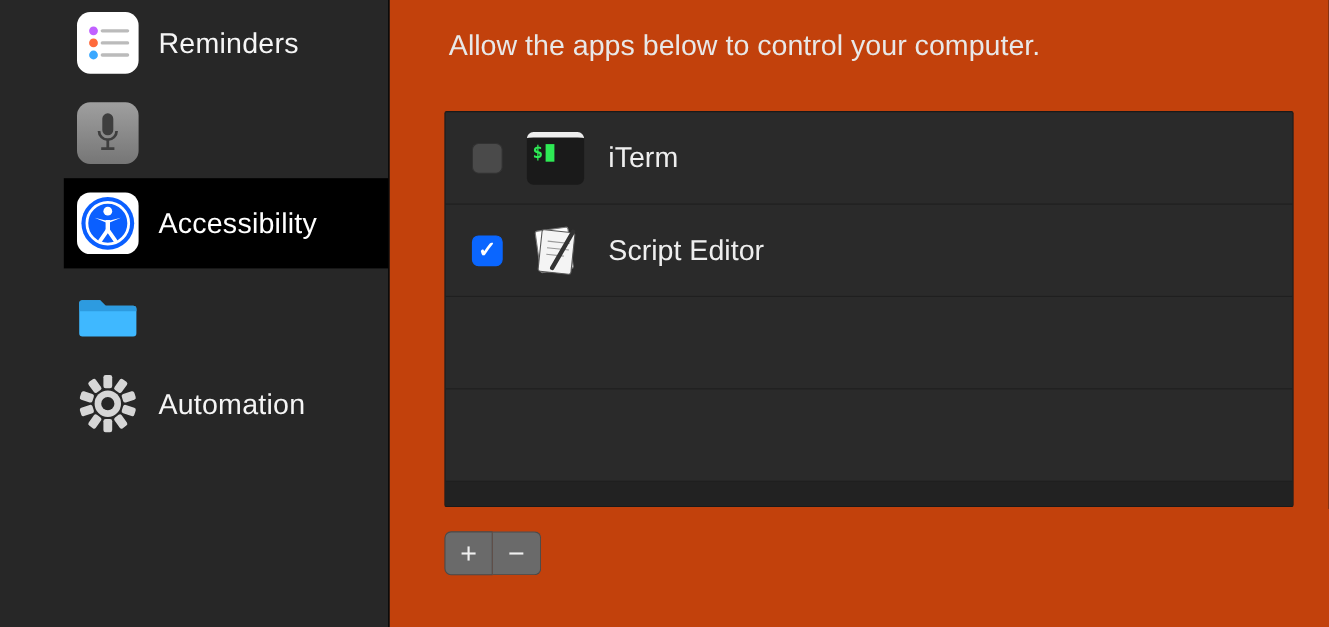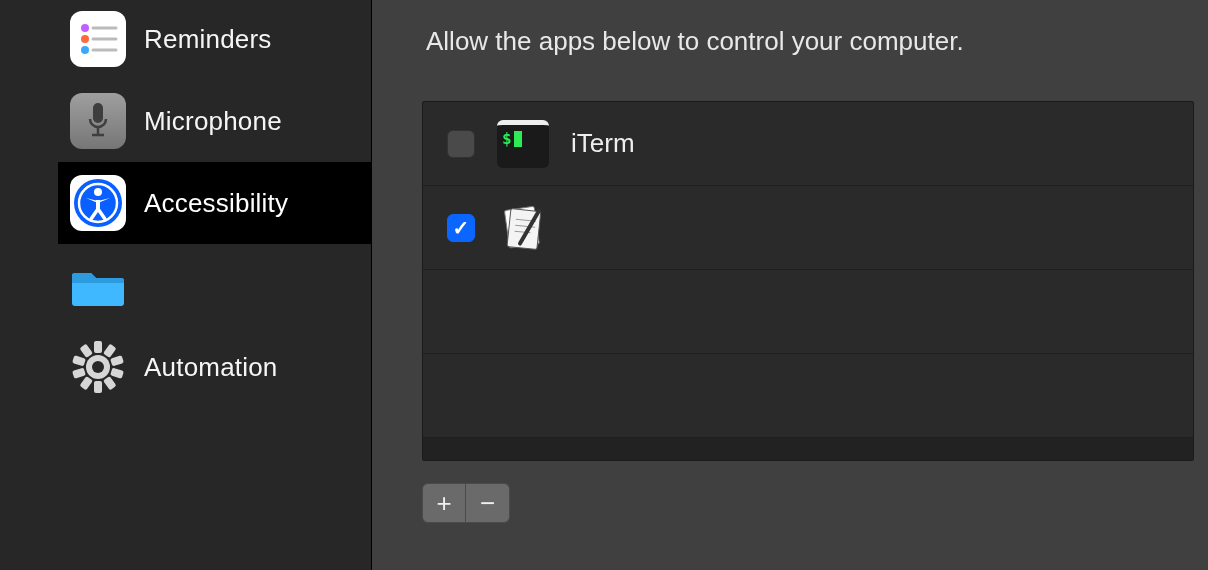--- a/index.html
+++ b/index.html
@@ -60,22 +60,22 @@
     .ic-reminders { background: #fff; }
     .ic-photos { background: #fff; position: relative; }
     .ic-camera { background: linear-gradient(#9f9f9f,#767676); }
     .ic-mic { background: linear-gradient(#9f9f9f,#767676); }
     .ic-accessibility { background: #fff; }
     .ic-folder { background: transparent; }
     .ic-automation { background: transparent; }
 
     .main {
       flex: 1;
-      background: #404040;
-      padding: 26px 14px 14px 50px;
+      background: #c2410c;
+      padding: 26px 32px 14px 50px;
       display: flex;
       flex-direction: column;
     }
     .desc {
       font-size: 26px;
       color: #e8e8e8;
       margin-bottom: 44px;
       margin-left: 4px;
     }
     .app-list {
@@ -225,21 +225,20 @@
 
     <div class="sidebar-item">
       <div class="sidebar-icon-wrap ic-mic">
         <svg class="mic-svg" viewBox="0 0 22 40">
           <rect x="6" y="2" width="10" height="20" rx="5" fill="#3e3e3e"></rect>
           <path d="M3 18 a8 8 0 0 0 16 0" stroke="#3e3e3e" stroke-width="2.5" fill="none"></path>
           <line x1="11" y1="26" x2="11" y2="34" stroke="#3e3e3e" stroke-width="2.5"></line>
           <line x1="5" y1="34" x2="17" y2="34" stroke="#3e3e3e" stroke-width="2.5"></line>
         </svg>
       </div>
-      <span class="sidebar-label">Microphone</span>
     </div>
 
     <div class="sidebar-item selected">
       <div class="sidebar-icon-wrap ic-accessibility">
         <svg class="acc-svg" viewBox="0 0 52 52">
           <circle cx="26" cy="26" r="24" fill="#0a5fff"></circle>
           <circle cx="26" cy="26" r="19" fill="none" stroke="#fff" stroke-width="2.5"></circle>
           <circle cx="26" cy="15" r="4" fill="#fff"></circle>
           <path d="M14 21 L26 24 L38 21 L26 26 Z" fill="#fff"></path>
           <rect x="24" y="23" width="4" height="11" fill="#fff"></rect>
@@ -308,20 +307,21 @@
       <div class="app-icon">
         <svg class="scripteditor-icon" viewBox="0 0 52 52">
           <rect x="10" y="6" width="30" height="38" rx="2" fill="#fff" stroke="#777" stroke-width="1" transform="rotate(-8 26 26)"></rect>
           <rect x="12" y="8" width="30" height="38" rx="2" fill="#f4f4f4" stroke="#555" stroke-width="1" transform="rotate(6 26 26)"></rect>
           <line x1="18" y1="18" x2="38" y2="18" stroke="#999" stroke-width="1" transform="rotate(6 26 26)"></line>
           <line x1="18" y1="24" x2="38" y2="24" stroke="#999" stroke-width="1" transform="rotate(6 26 26)"></line>
           <line x1="18" y1="30" x2="34" y2="30" stroke="#999" stroke-width="1" transform="rotate(6 26 26)"></line>
           <rect x="30" y="4" width="4" height="42" rx="2" fill="#333" transform="rotate(30 32 26)"></rect>
         </svg>
       </div>
+      <span class="app-name">Script Editor</span>
     </div>
 
     <div class="app-row empty"></div>
     <div class="app-row empty"></div>
     <div class="app-row empty last"></div>
   </div>
 
   <div class="btn-row">
     <div class="seg-btn">
       <span>+</span>

